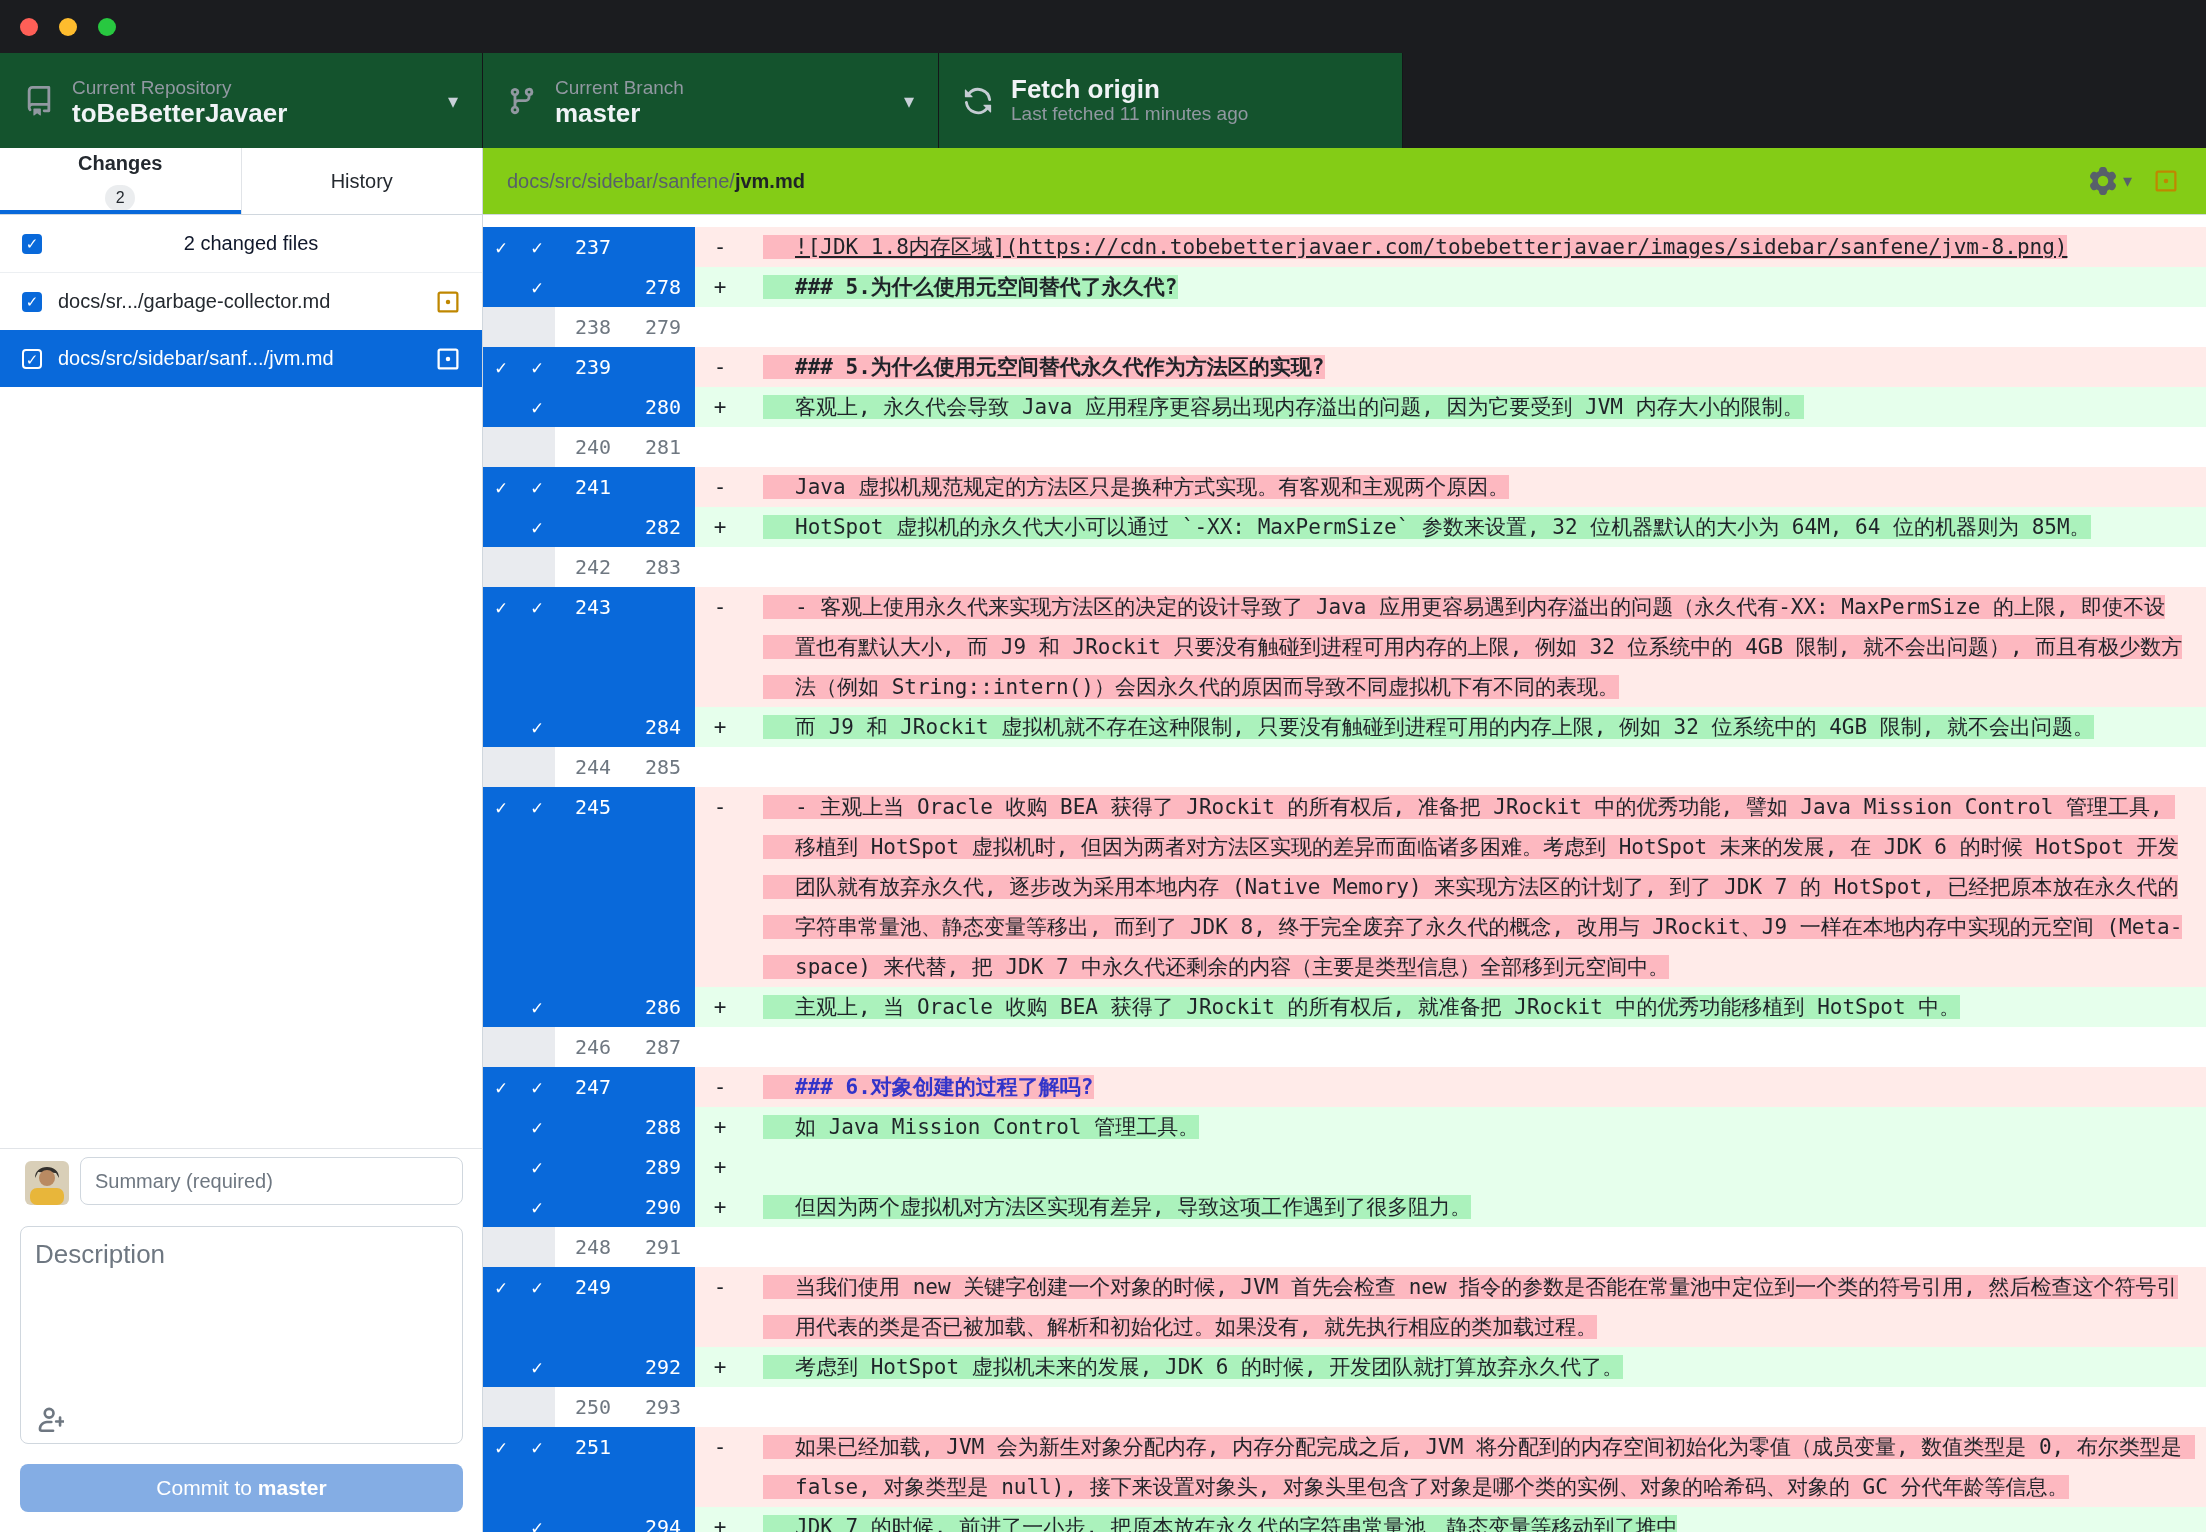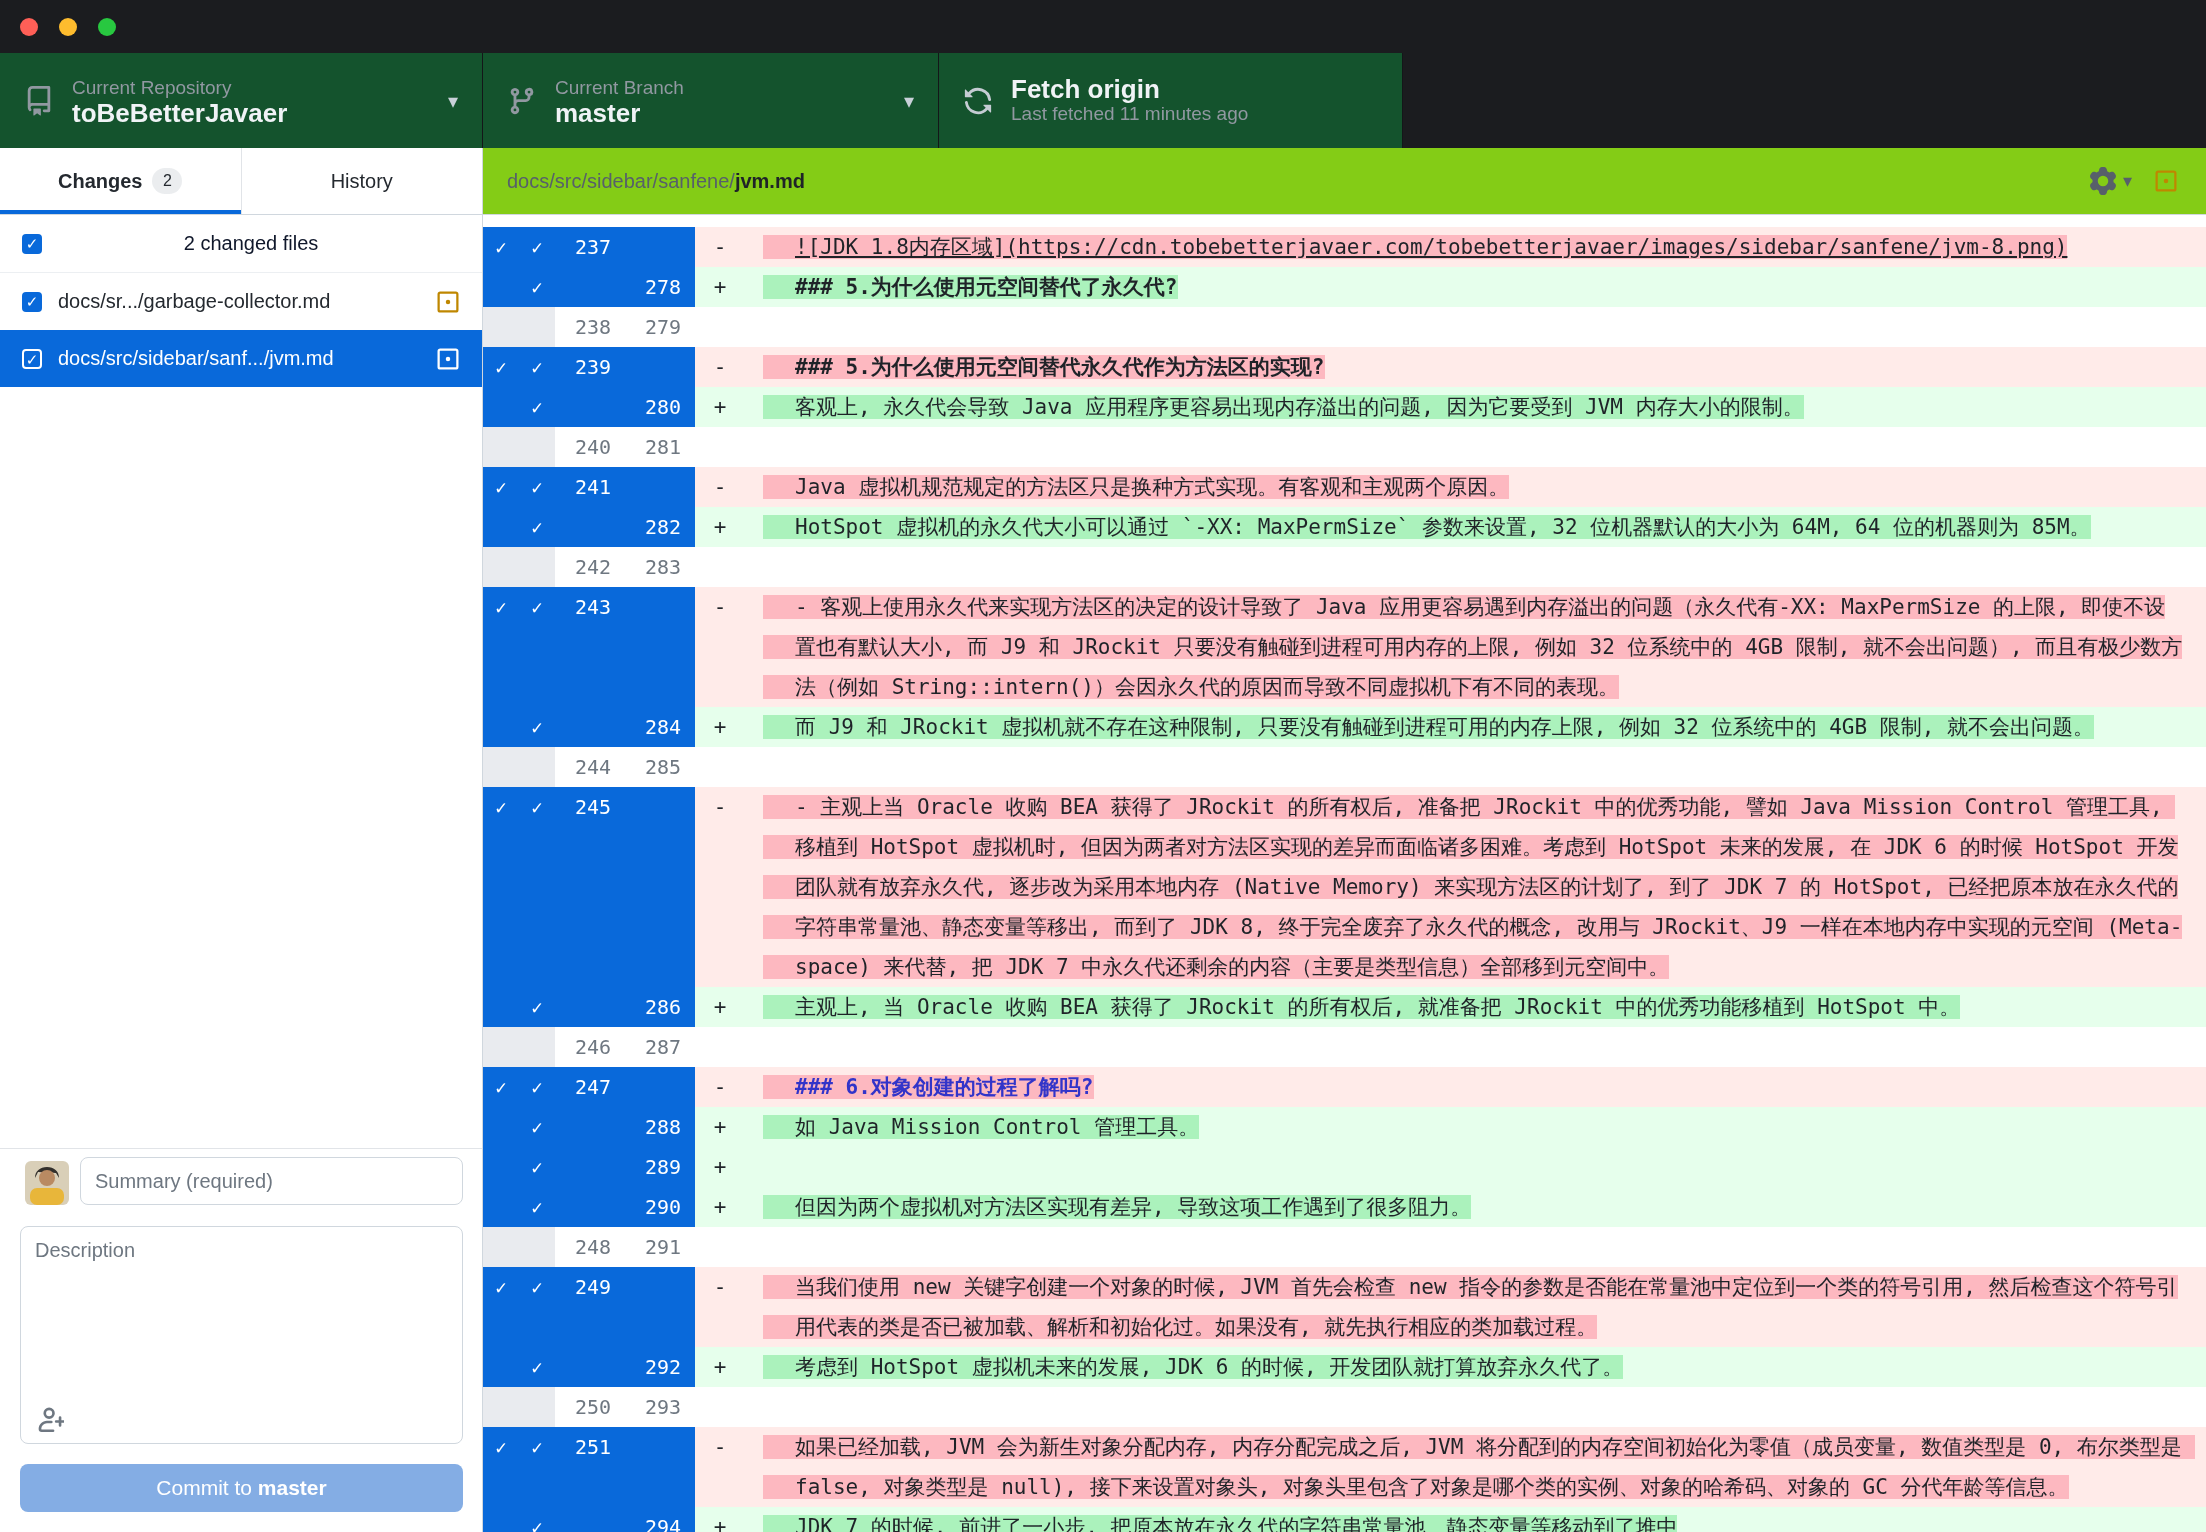--- a/index.html
+++ b/index.html
@@ -26,42 +26,42 @@
 
   
   .body { display:flex; height:1384px; }
   .sidebar { width:483px; border-right:1px solid #d0d7de; display:flex; flex-direction:column; background:#fff; }
   .main { flex:1; min-width:0; display:flex; flex-direction:column; }
 
   
   .tabs { height:67px; display:flex; border-bottom:1px solid #d0d7de; }
   .tab { flex:1; display:flex; align-items:center; justify-content:center; gap:10px; font-size:20px; color:#24292f; border-right:1px solid #e1e4e8; cursor:pointer; position:relative; background:#fff; }
   .tab:last-child { border-right:none; }
-  .tab.active { font-weight:bold; }
+  .tab.active { font-weight:bold;flex-direction:column; }
   .tab.active::after { content:""; position:absolute; left:0; right:0; bottom:0; height:4px; background:#0969da; }
   .badge { background:rgba(175,184,193,0.25); border-radius:999px; min-width:30px; height:26px; line-height:26px; padding:0 9px; font-size:16px; font-weight:normal; text-align:center; color:#24292f; }
 
   
   .files-header { height:58px; display:flex; align-items:center; padding:0 22px; border-bottom:1px solid #eceff2; }
   .fh-label { flex:1; text-align:center; font-size:20px; color:#0f172a; }
   .checkbox { width:20px; height:20px; border-radius:4px; background:#0969da; color:#fff; font-size:15px; line-height:20px; text-align:center; flex:0 0 auto; cursor:pointer; }
   .file-row { height:57px; display:flex; align-items:center; gap:16px; padding:0 22px; font-size:20px; color:#24292f; cursor:pointer; }
   .file-name { flex:1; white-space:nowrap; overflow:hidden; text-overflow:ellipsis; }
   .file-row.selected { background:#0969da; color:#fff; }
   .file-row.selected .checkbox { background:transparent; border:2px solid #fff; line-height:17px; }
   .status-icon { width:24px; height:24px; flex:0 0 auto; }
   .sidebar-fill { flex:1; }
 
   
   .commit-form { height:384px; border-top:1px solid #e1e4e8; position:relative; background:#fff; }
   .avatar { position:absolute; left:25px; top:12px; width:44px; height:44px; border-radius:6px; overflow:hidden; }
   .summary-input { position:absolute; left:80px; top:8px; width:383px; height:48px; border:1px solid #d0d7de; border-radius:8px; font-size:20px; padding:0 14px; color:#0369a1; font-family:"Liberation Sans",sans-serif; outline:none; }
   .summary-input::placeholder, .desc-input::placeholder { color:#6e7781; }
   .desc-wrap { position:absolute; left:20px; top:77px; width:443px; height:218px; }
-  .desc-input { width:100%; height:100%; border:1px solid #d0d7de; border-radius:8px; resize:none; font-size:20px; padding:12px 14px; color:#24292f; font-family:"Liberation Sans",sans-serif; outline:none; }
+  .desc-input { width:100%; height:100%; border:1px solid #d0d7de; border-radius:8px; resize:none; font-size:26px; padding:12px 14px; color:#24292f; font-family:"Liberation Sans",sans-serif; outline:none; }
   .person-add { position:absolute; left:16px; bottom:12px; width:28px; height:28px; }
   .commit-btn { position:absolute; left:20px; top:315px; width:443px; height:48px; border:none; border-radius:8px; background:#84ade4; color:#fff; font-size:21px; font-family:"Liberation Sans",sans-serif; cursor:pointer; }
   .commit-btn b { font-weight:bold; }
 
   
   .diff-header { height:67px; border-bottom:1px solid #d0d7de; display:flex; align-items:center; padding:0 28px 0 24px; background:#84cc16; }
   .path { flex:1; font-size:20px; color:#57606a; white-space:nowrap; overflow:hidden; }
   .path .path-name { color:#1f2328; font-weight:bold; }
   .dh-right { display:flex; align-items:center; gap:22px; }
   .gear-btn { display:flex; align-items:center; gap:6px; cursor:pointer; }

